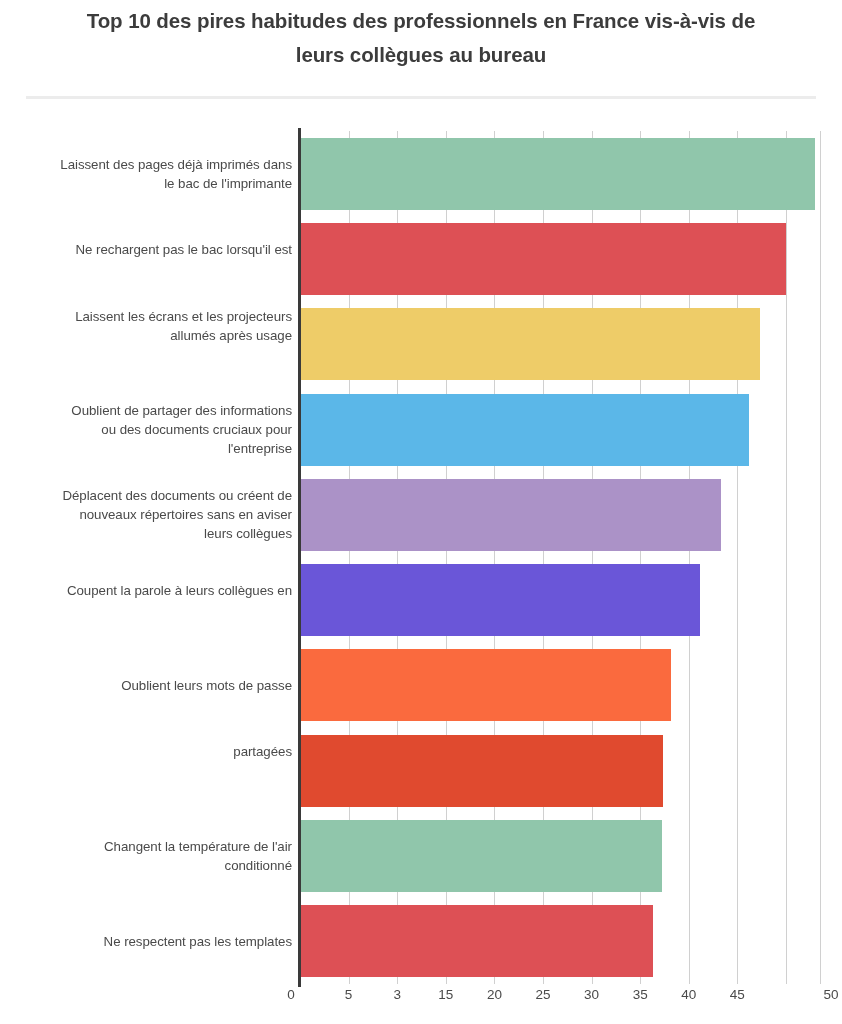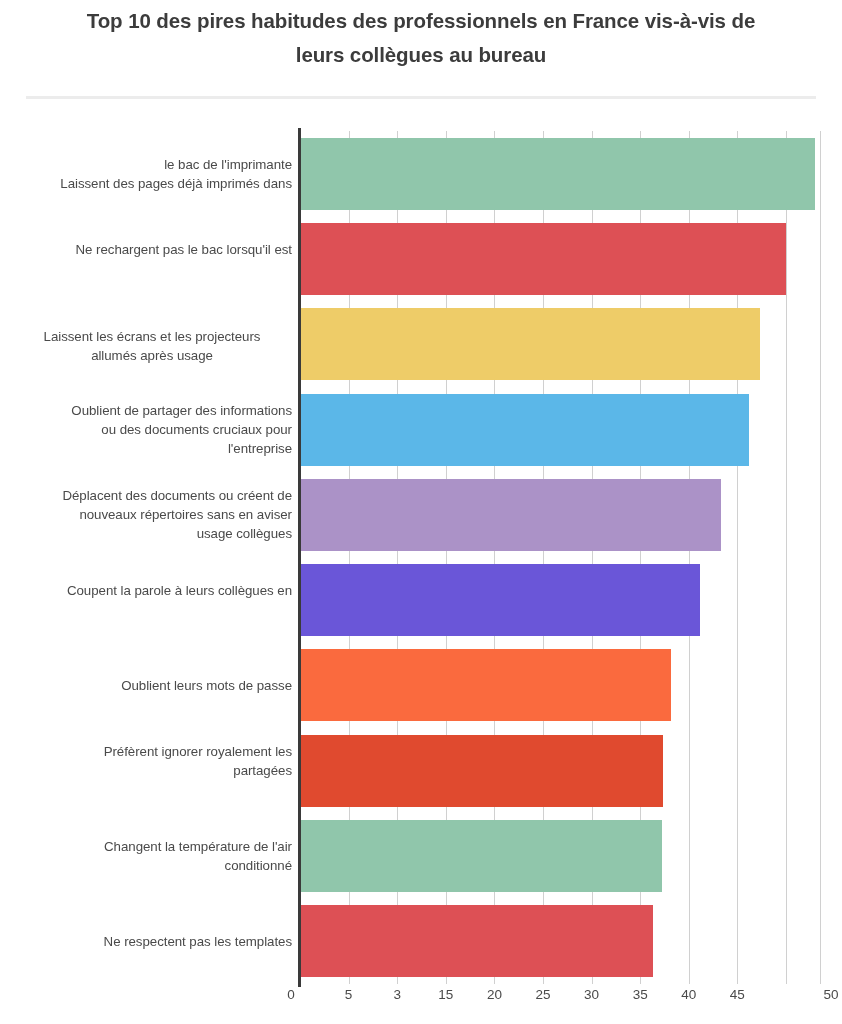--- a/index.html
+++ b/index.html
@@ -141,48 +141,47 @@
 
   <div id="chart-title">
     <div>Top 10 des pires habitudes des professionnels en France vis-à-vis de</div>
     <div>leurs collègues au bureau</div>
   </div>
 
   <div id="title-rule"></div>
 
   <div id="y-label-col">
       <div class="y-label" style="top: 23.65px;">
+        <div>Laissent des pages déjà imprimés dans</div>
         <div>le bac de l'imprimante</div>
-        <div>Laissent des pages déjà imprimés dans</div>
       </div>
       <div class="y-label" style="top: 108.95px;">
         <div>Ne rechargent pas le bac lorsqu'il est</div>
       </div>
-      <div class="y-label" style="top: 196px; text-align: center;">
+      <div class="y-label" style="top: 176px;">
         <div>Laissent les écrans et les projecteurs</div>
         <div>allumés après usage</div>
       </div>
       <div class="y-label" style="top: 270.05px;">
         <div>Oublient de partager des informations</div>
         <div>ou des documents cruciaux pour</div>
         <div>l'entreprise</div>
       </div>
       <div class="y-label" style="top: 355.35px;">
         <div>Déplacent des documents ou créent de</div>
         <div>nouveaux répertoires sans en aviser</div>
-        <div>usage collègues</div>
+        <div>leurs collègues</div>
       </div>
       <div class="y-label" style="top: 450.15px;">
         <div>Coupent la parole à leurs collègues en</div>
       </div>
       <div class="y-label" style="top: 544.95px;">
         <div>Oublient leurs mots de passe</div>
       </div>
       <div class="y-label" style="top: 611.25px;">
-        <div>Préfèrent ignorer royalement les</div>
         <div>partagées</div>
       </div>
       <div class="y-label" style="top: 800.85px;">
         <div>Ne respectent pas les templates</div>
       </div>
       <div class="y-label" style="top: 706.05px;">
         <div>Changent la température de l'air</div>
         <div>conditionné</div>
       </div>
     </div>

